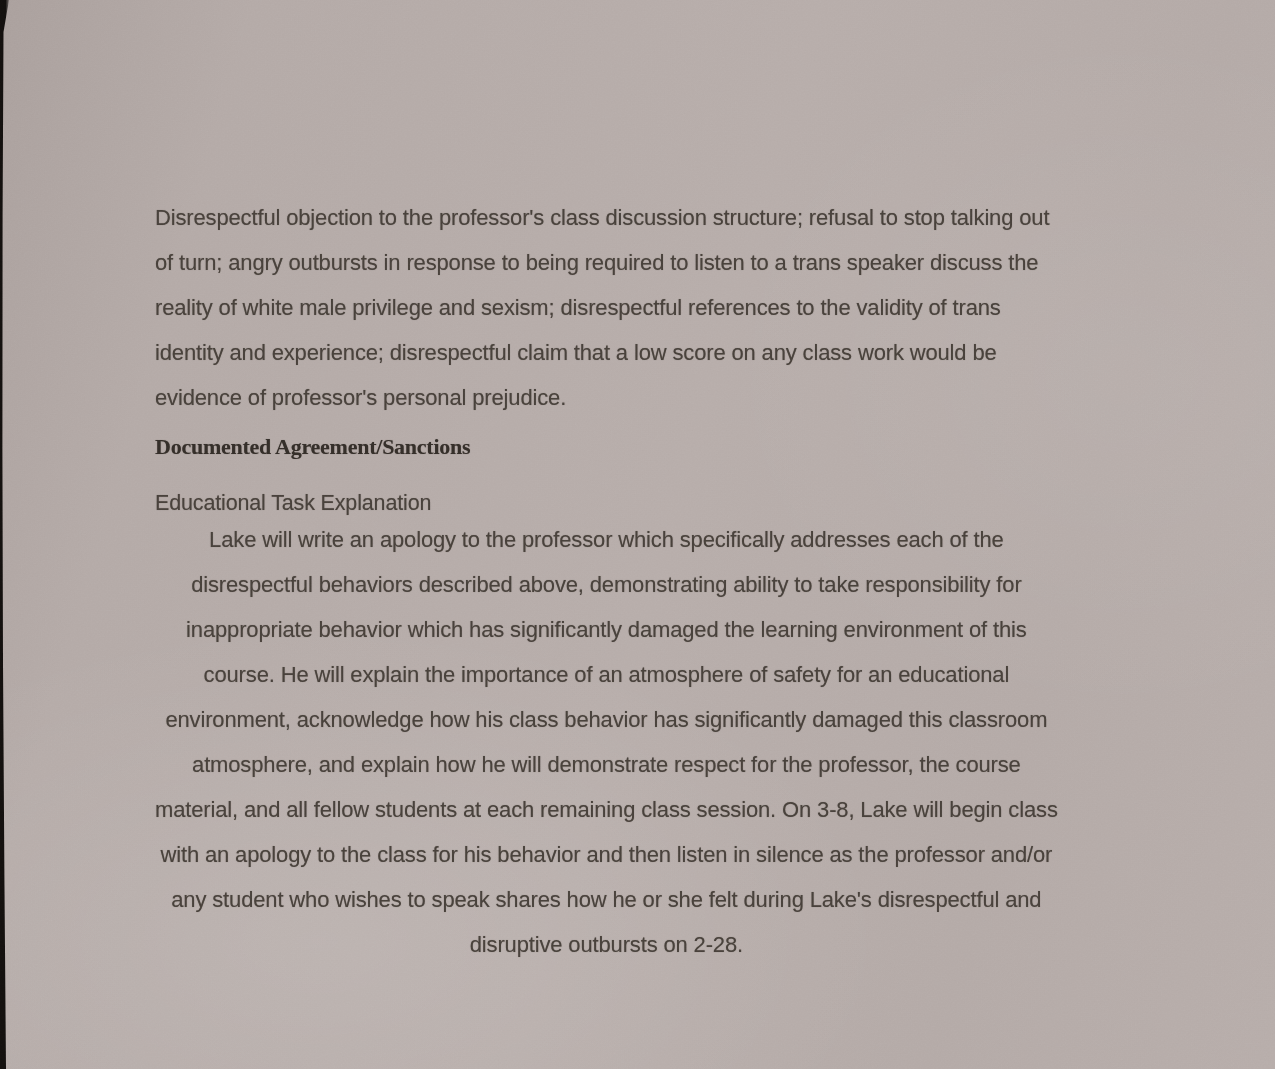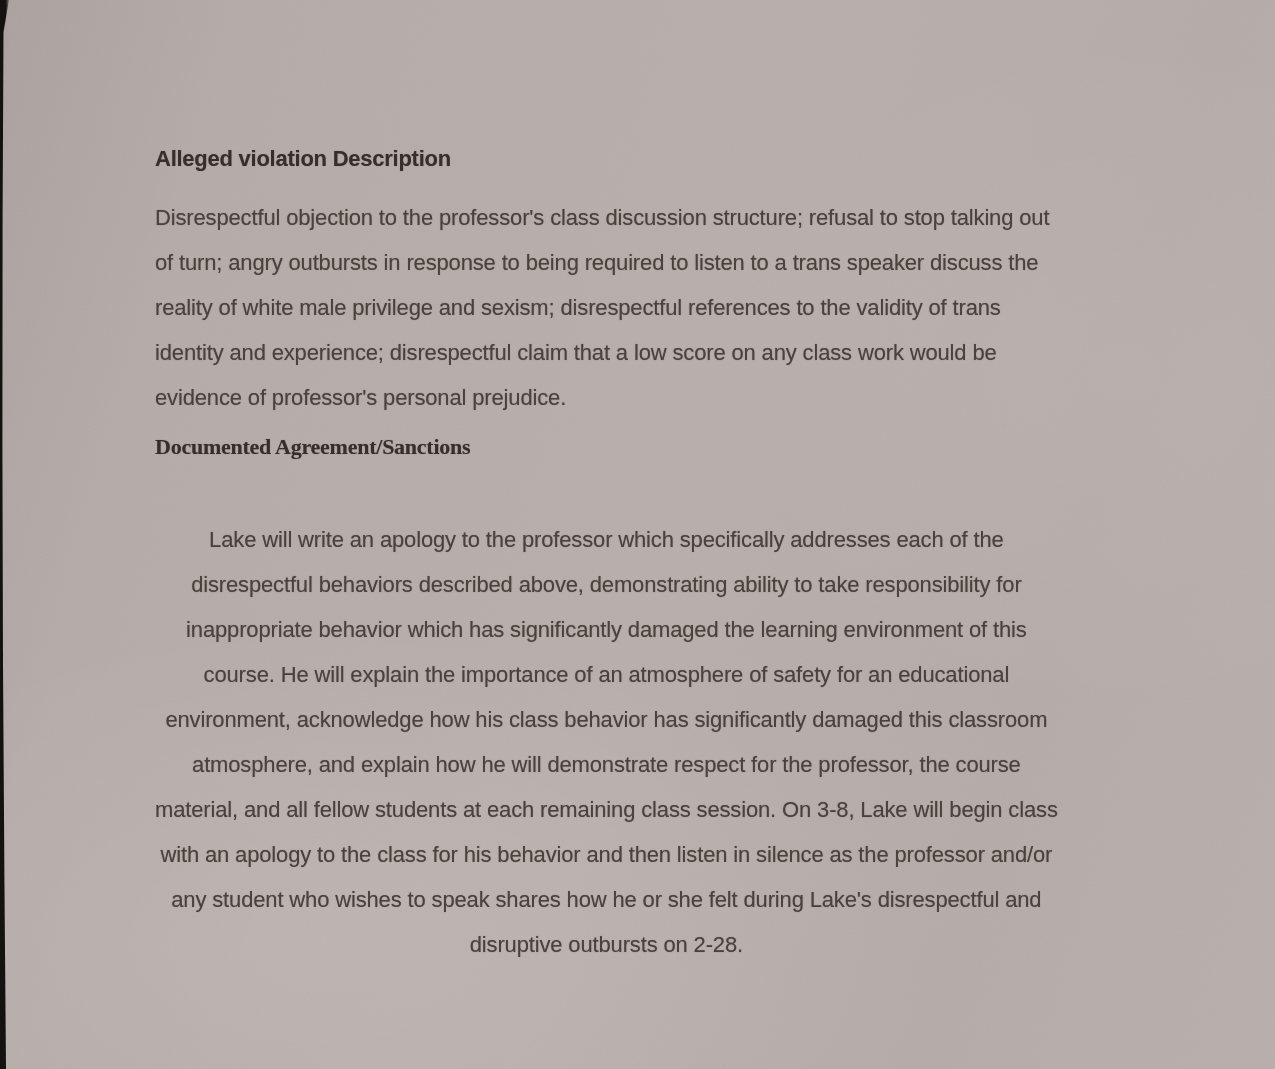--- a/index.html
+++ b/index.html
@@ -84,30 +84,30 @@
     opacity: 0.16;
     mix-blend-mode: soft-light;
     pointer-events: none;
   }
 </style>
 </head>
 <body>
 
 <div class="sheet">
 
-  <h2 class="block heading h1">Alleged violation Description</h2>
 
   <p class="block body-text p1">Disrespectful objection to the professor's class discussion structure; refusal to stop talking out
 of turn; angry outbursts in response to being required to listen to a trans speaker discuss the
 reality of white male privilege and sexism; disrespectful references to the validity of trans
 identity and experience; disrespectful claim that a low score on any class work would be
 evidence of professor's personal prejudice.</p>
 
   <h2 class="block heading h2">Documented Agreement/Sanctions</h2>
 
+  <div class="block subheading sub2">Educational Task Explanation</div>
 
   <p class="block body-text p2">Lake will write an apology to the professor which specifically addresses each of the
 disrespectful behaviors described above, demonstrating ability to take responsibility for
 inappropriate behavior which has significantly damaged the learning environment of this
 course. He will explain the importance of an atmosphere of safety for an educational
 environment, acknowledge how his class behavior has significantly damaged this classroom
 atmosphere, and explain how he will demonstrate respect for the professor, the course
 material, and all fellow students at each remaining class session. On 3-8, Lake will begin class
 with an apology to the class for his behavior and then listen in silence as the professor and/or
 any student who wishes to speak shares how he or she felt during Lake's disrespectful and

